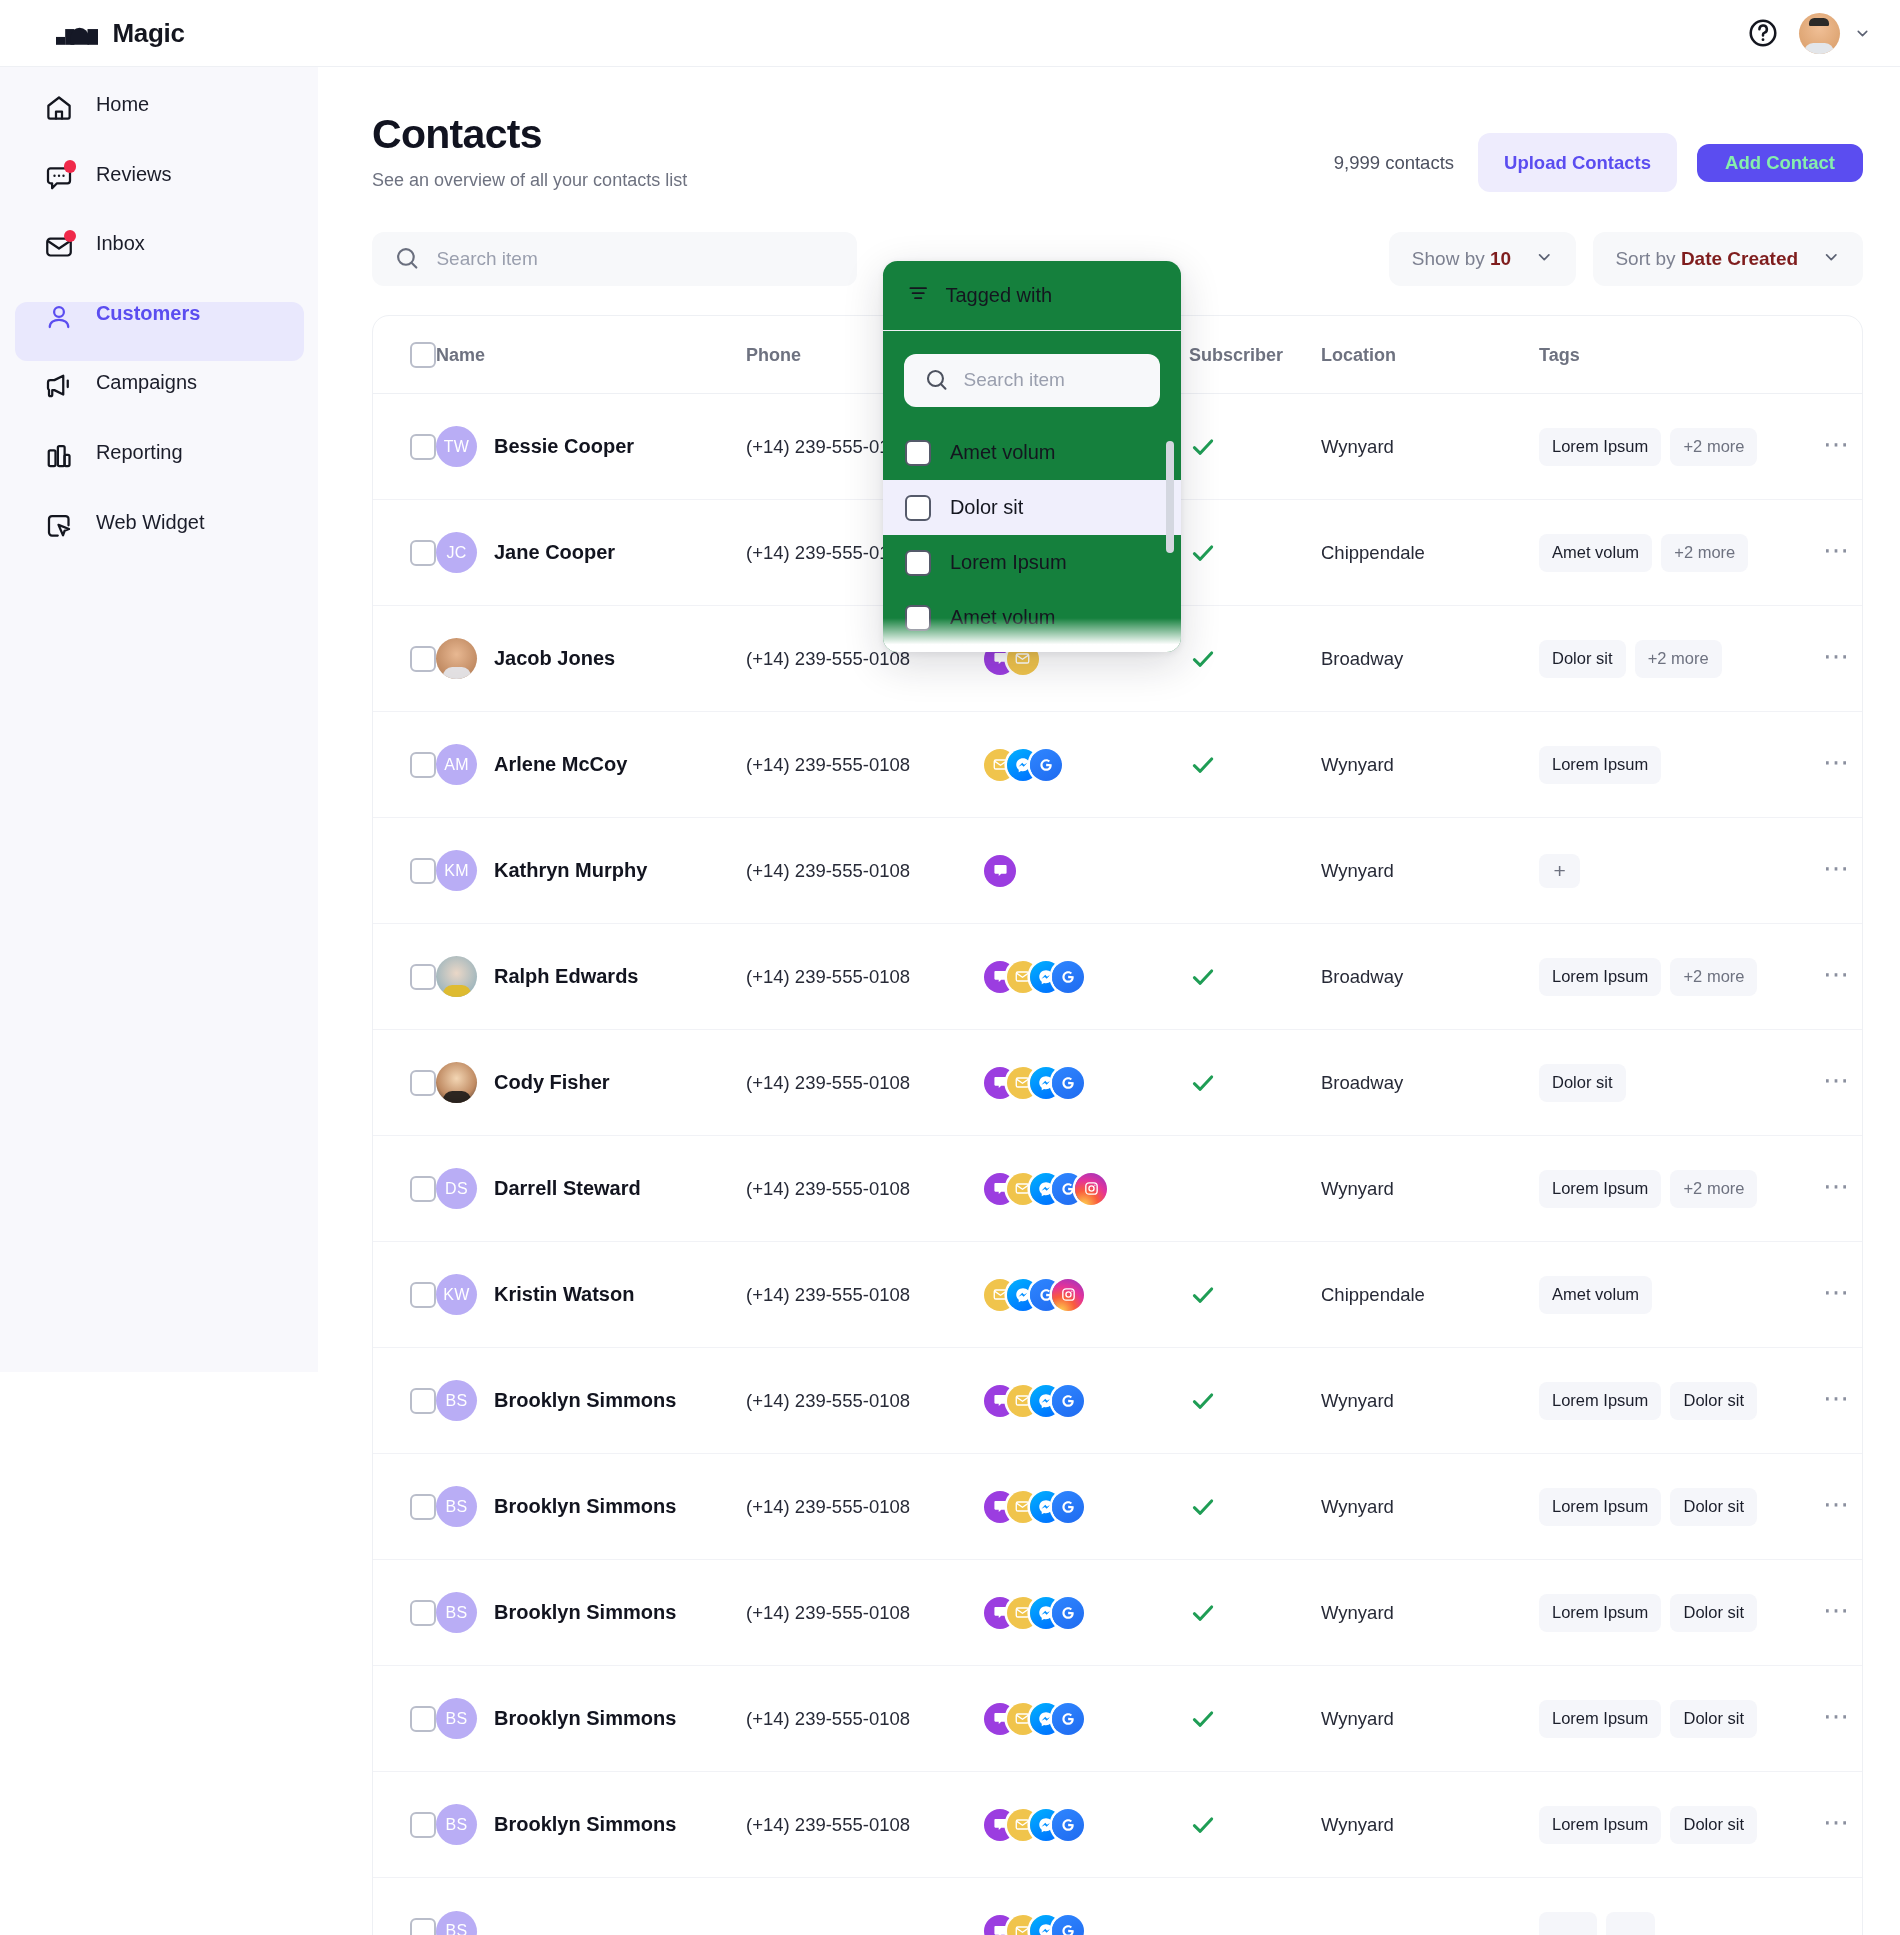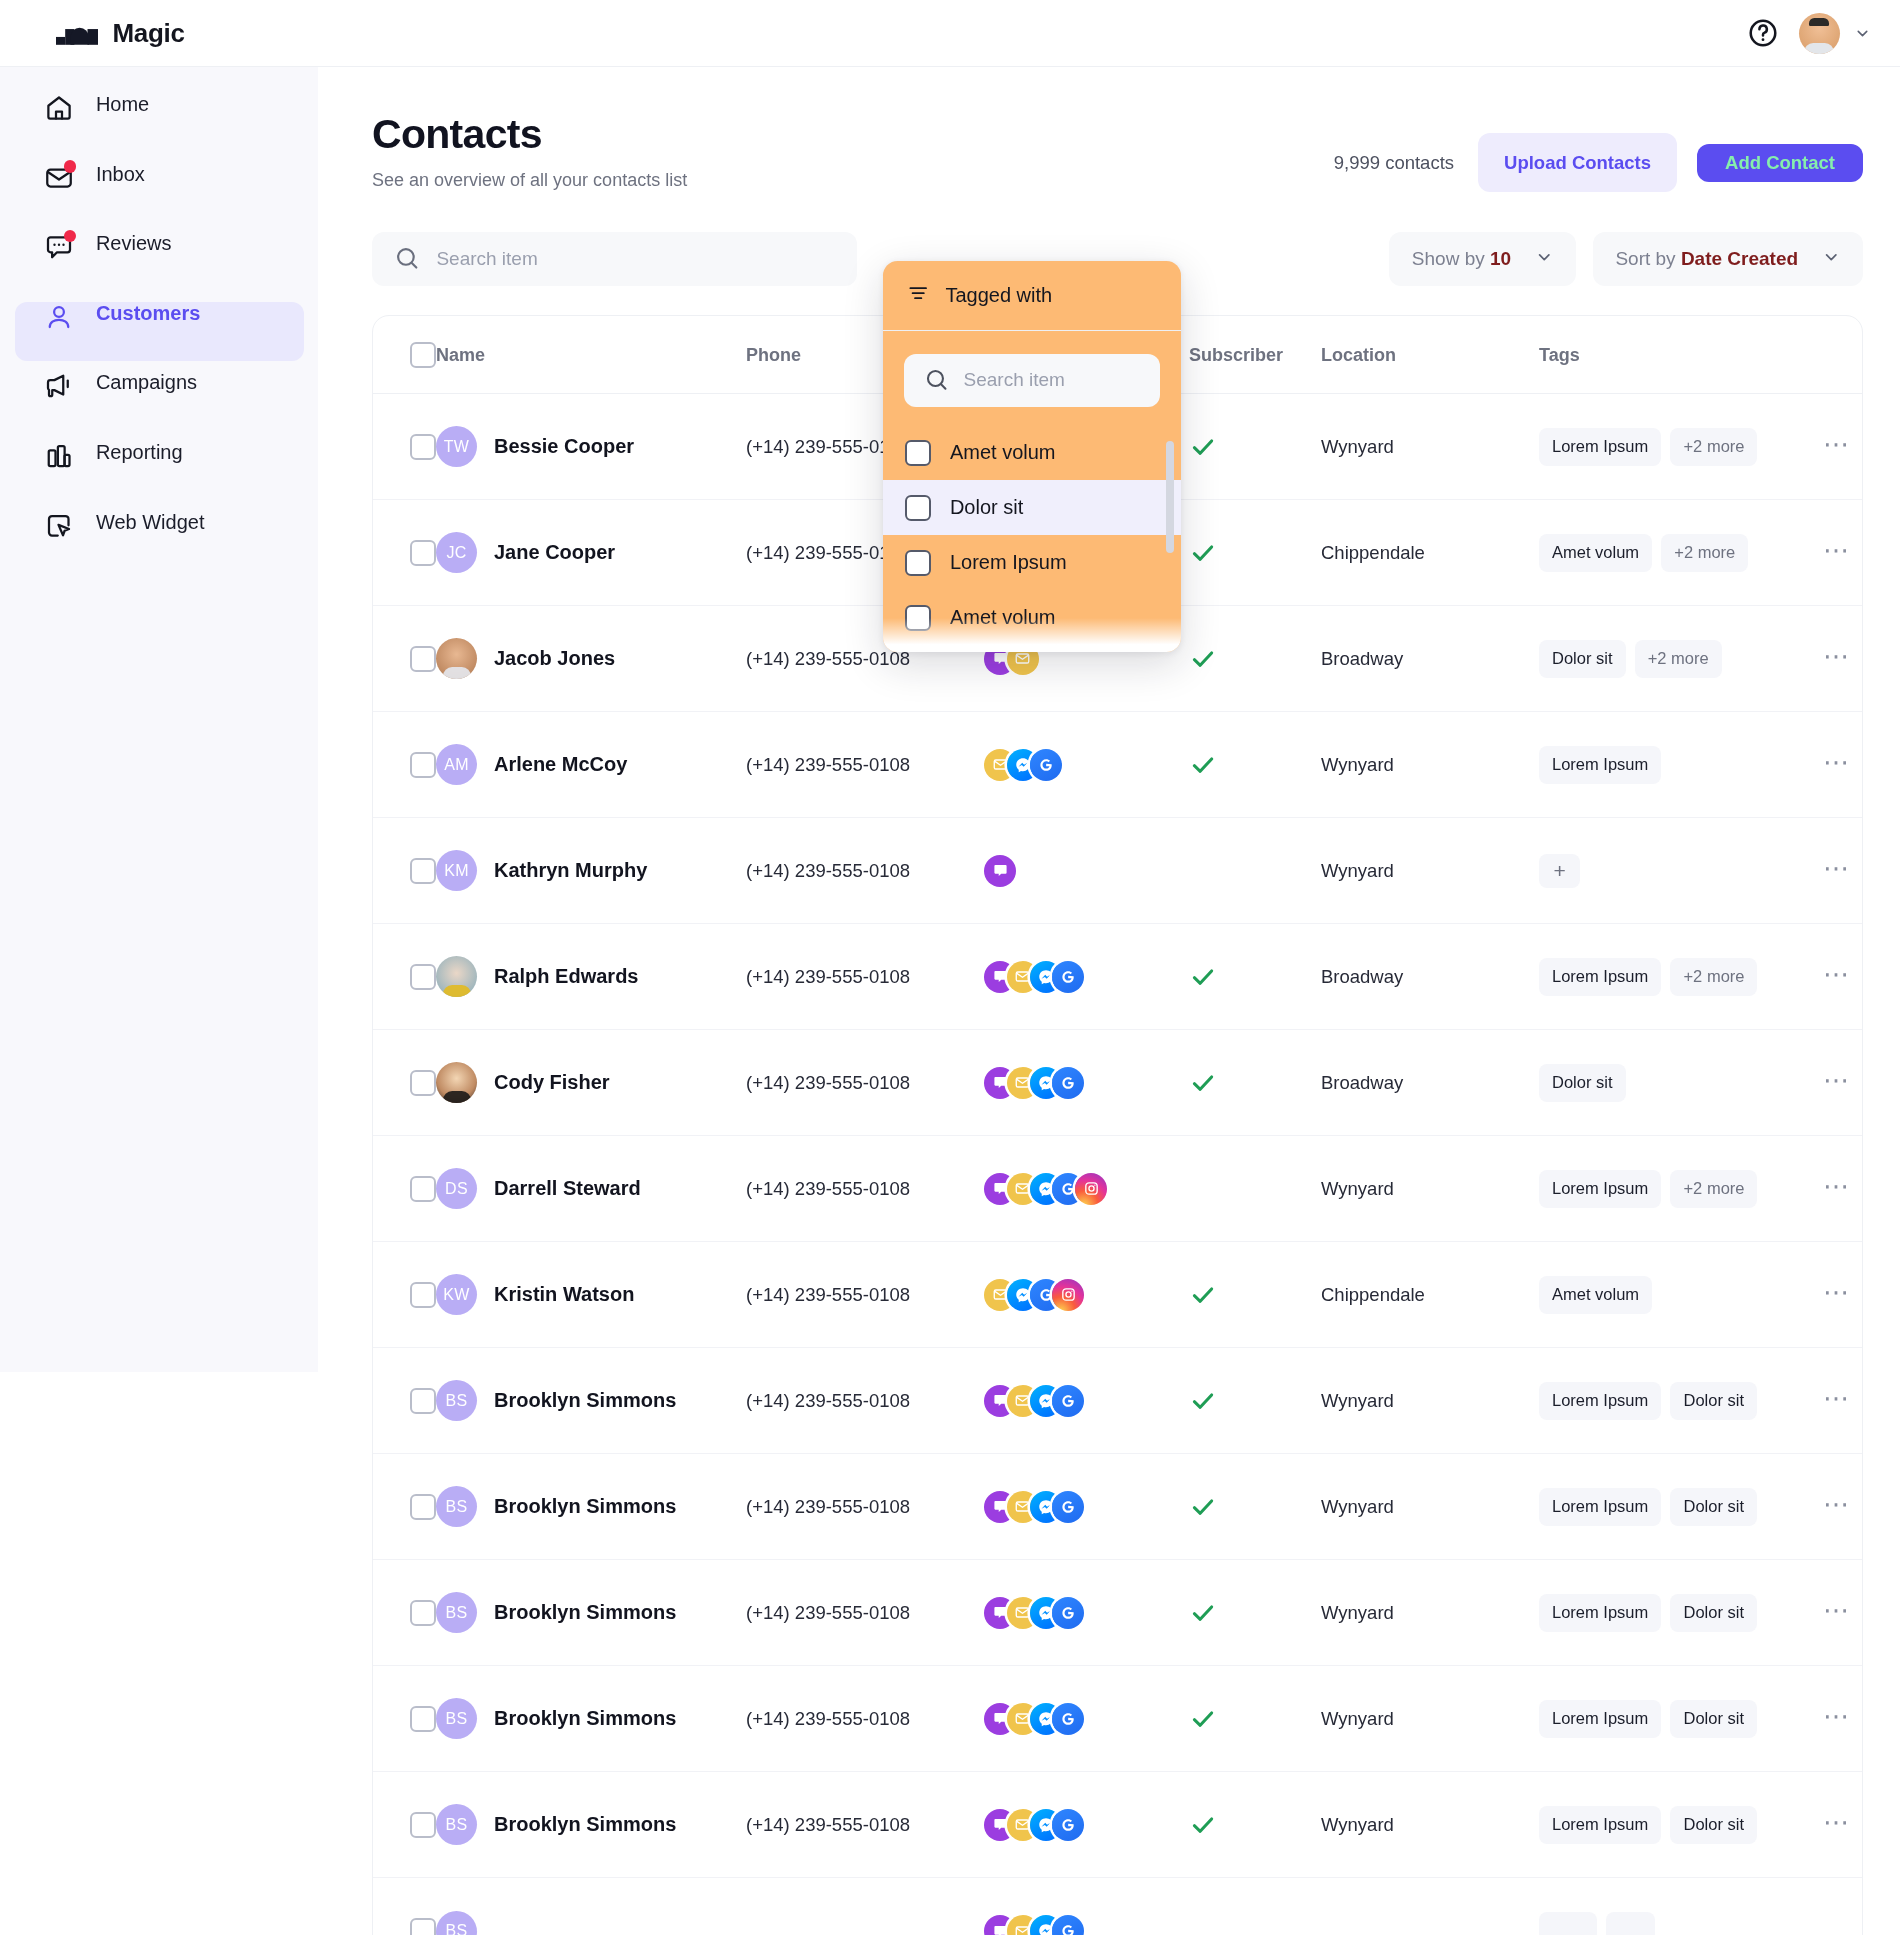--- a/index.html
+++ b/index.html
@@ -164,21 +164,21 @@
   }
   .tag.more { color: #6e7280; }
   .tag.plus {
     color: #6e7280; font-size: 21px; padding: 6.6px 14.5px; line-height: 1; cursor: pointer;
   }
   .dots { font-size: 26px; color: #8a8f9e; letter-spacing: 1.3px; cursor: pointer; line-height: .4; }
 
   
   .dropdown {
     position: absolute; left: 883px; top: 261px; width: 298px;
-    background: #fdba74; border-radius: 14.5px;
+    background: #15803d; border-radius: 14.5px;
     box-shadow: 0 12px 40px rgba(23,26,45,.16), 0 1.3px 6.6px rgba(23,26,45,.07);
     z-index: 60; overflow: hidden;
   }
   .dd-head {
     display: flex; align-items: center; gap: 16px;
     padding: 21px 24px; border-bottom: 1.3px solid #eef0f4;
     font-size: 20px; color: #14161f;
   }
   .dd-search {
     margin: 22.4px 21px 0 21px; height: 53px; background: #f7f8fa; border-radius: 12px;
@@ -251,39 +251,39 @@
         <path d="M3.5 10.2 12 3.6l8.5 6.6V19a1.4 1.4 0 0 1-1.4 1.4H4.9A1.4 1.4 0 0 1 3.5 19z"></path>
         <path d="M9.6 20.4v-5.6h4.8v5.6"></path>
       </svg>
     </span>
     <span>Home</span>
   </div>
 
   <div class="nav-item">
     <span class="nav-ico">
       <svg viewBox="0 0 24 24" width="30" height="30" fill="none" stroke="#14161f" stroke-width="1.8" stroke-linejoin="round" stroke-linecap="round">
-        <rect x="2.6" y="5.2" width="18.8" height="13.6" rx="2.6"></rect>
-        <path d="M3.4 7.4 12 13.2l8.6-5.8"></path>
-      </svg>
-      <span class="dot-badge"></span>
-    </span>
-    <span>Inbox</span>
-  </div>
-
-  <div class="nav-item">
-    <span class="nav-ico">
-      <svg viewBox="0 0 24 24" width="30" height="30" fill="none" stroke="#14161f" stroke-width="1.8" stroke-linejoin="round" stroke-linecap="round">
         <path d="M3.2 6.2a2 2 0 0 1 2-2h13.6a2 2 0 0 1 2 2v8a2 2 0 0 1-2 2h-8.4l-3.9 4v-4H5.2a2 2 0 0 1-2-2z"></path>
         <circle cx="8.4" cy="10.2" r=".95" fill="#14161f" stroke="none"></circle>
         <circle cx="12" cy="10.2" r=".95" fill="#14161f" stroke="none"></circle>
         <circle cx="15.6" cy="10.2" r=".95" fill="#14161f" stroke="none"></circle>
       </svg>
       <span class="dot-badge"></span>
     </span>
     <span>Reviews</span>
+  </div>
+
+  <div class="nav-item">
+    <span class="nav-ico">
+      <svg viewBox="0 0 24 24" width="30" height="30" fill="none" stroke="#14161f" stroke-width="1.8" stroke-linejoin="round" stroke-linecap="round">
+        <rect x="2.6" y="5.2" width="18.8" height="13.6" rx="2.6"></rect>
+        <path d="M3.4 7.4 12 13.2l8.6-5.8"></path>
+      </svg>
+      <span class="dot-badge"></span>
+    </span>
+    <span>Inbox</span>
   </div>
 
   <div class="nav-item active">
     <span class="nav-ico">
       <svg viewBox="0 0 24 24" width="30" height="30" fill="none" stroke="#5b4df0" stroke-width="1.8" stroke-linejoin="round" stroke-linecap="round">
         <circle cx="12" cy="8" r="3.9"></circle>
         <path d="M4.6 20c0-3.6 3.3-5.8 7.4-5.8s7.4 2.2 7.4 5.8"></path>
       </svg>
     </span>
     <span>Customers</span>

